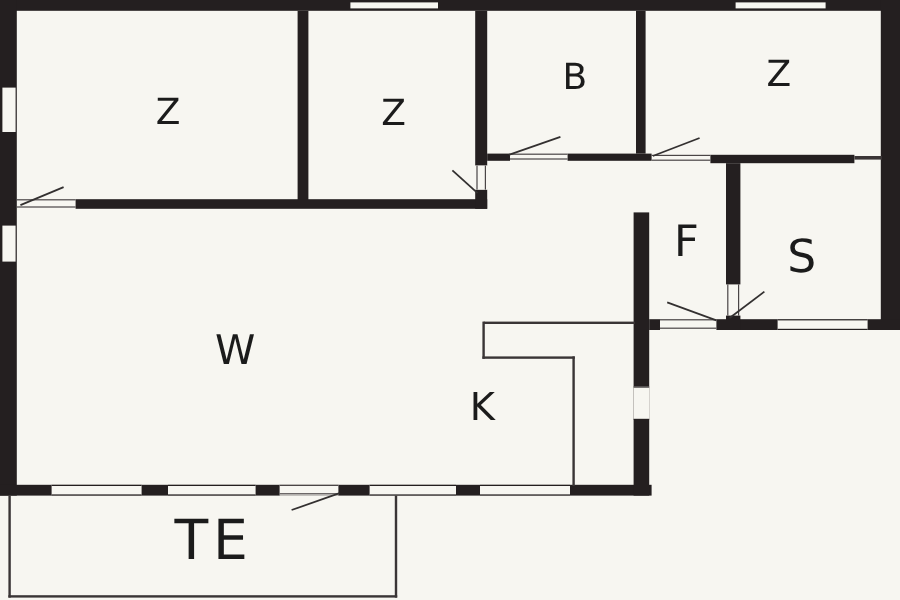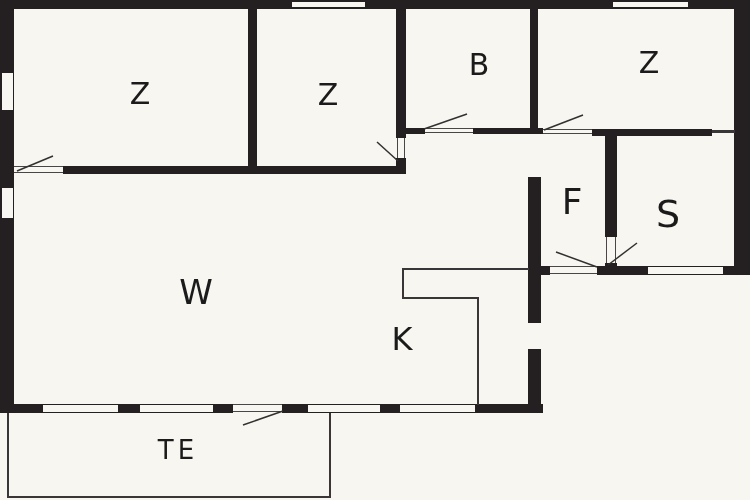--- a/index.html
+++ b/index.html
@@ -114,15 +114,15 @@
   </svg>
 
   <div class="room-label" style="left:140px;top:94px;font-size:30px;">Z</div>
   <div class="room-label" style="left:328px;top:95px;font-size:30px;">Z</div>
   <div class="room-label" style="left:479px;top:65px;font-size:30px;">B</div>
   <div class="room-label" style="left:649px;top:63px;font-size:30px;">Z</div>
   <div class="room-label" style="left:196px;top:292px;font-size:34px;">W</div>
   <div class="room-label" style="left:402px;top:339px;font-size:32px;">K</div>
   <div class="room-label" style="left:572px;top:202px;font-size:36px;">F</div>
   <div class="room-label" style="left:668px;top:214px;font-size:38px;">S</div>
-  <div class="room-label" style="left:178px;top:450px;font-size:26px;letter-spacing:4px;">TE</div>
+  <div class="room-label" style="left:178px;top:450px;font-size:46px;letter-spacing:4px;">TE</div>
 
 </div>
 
 </body></html>

